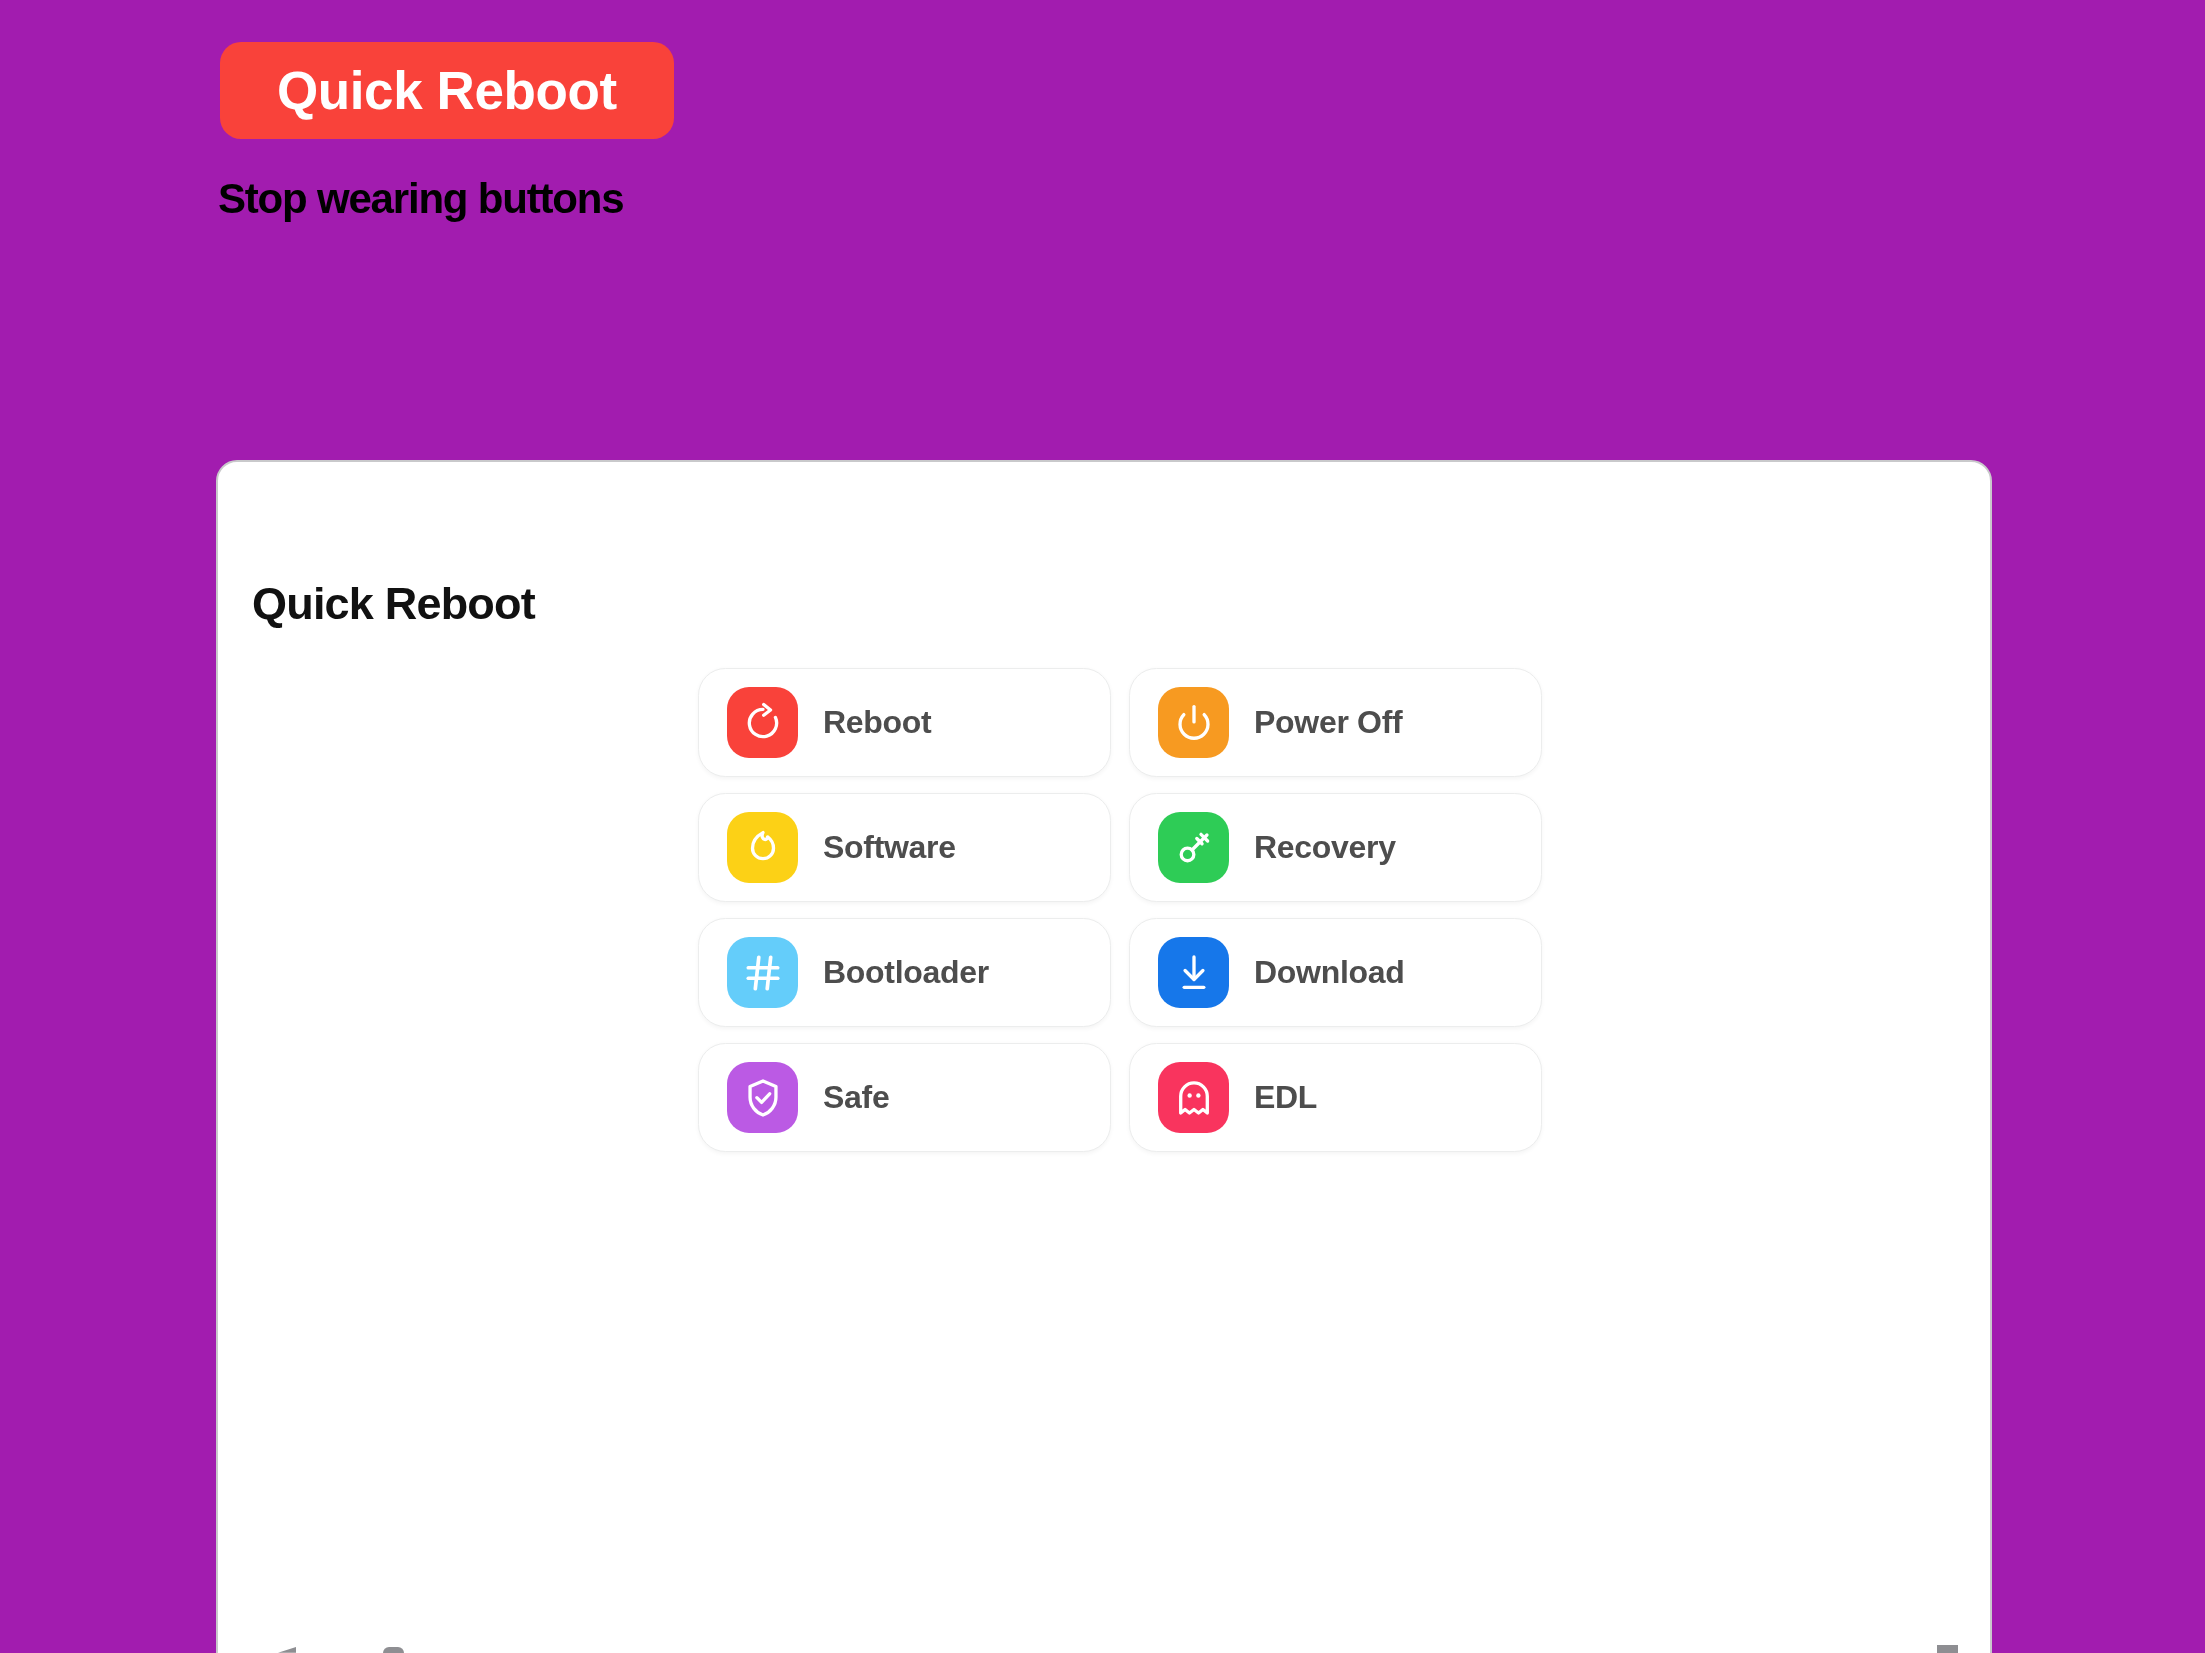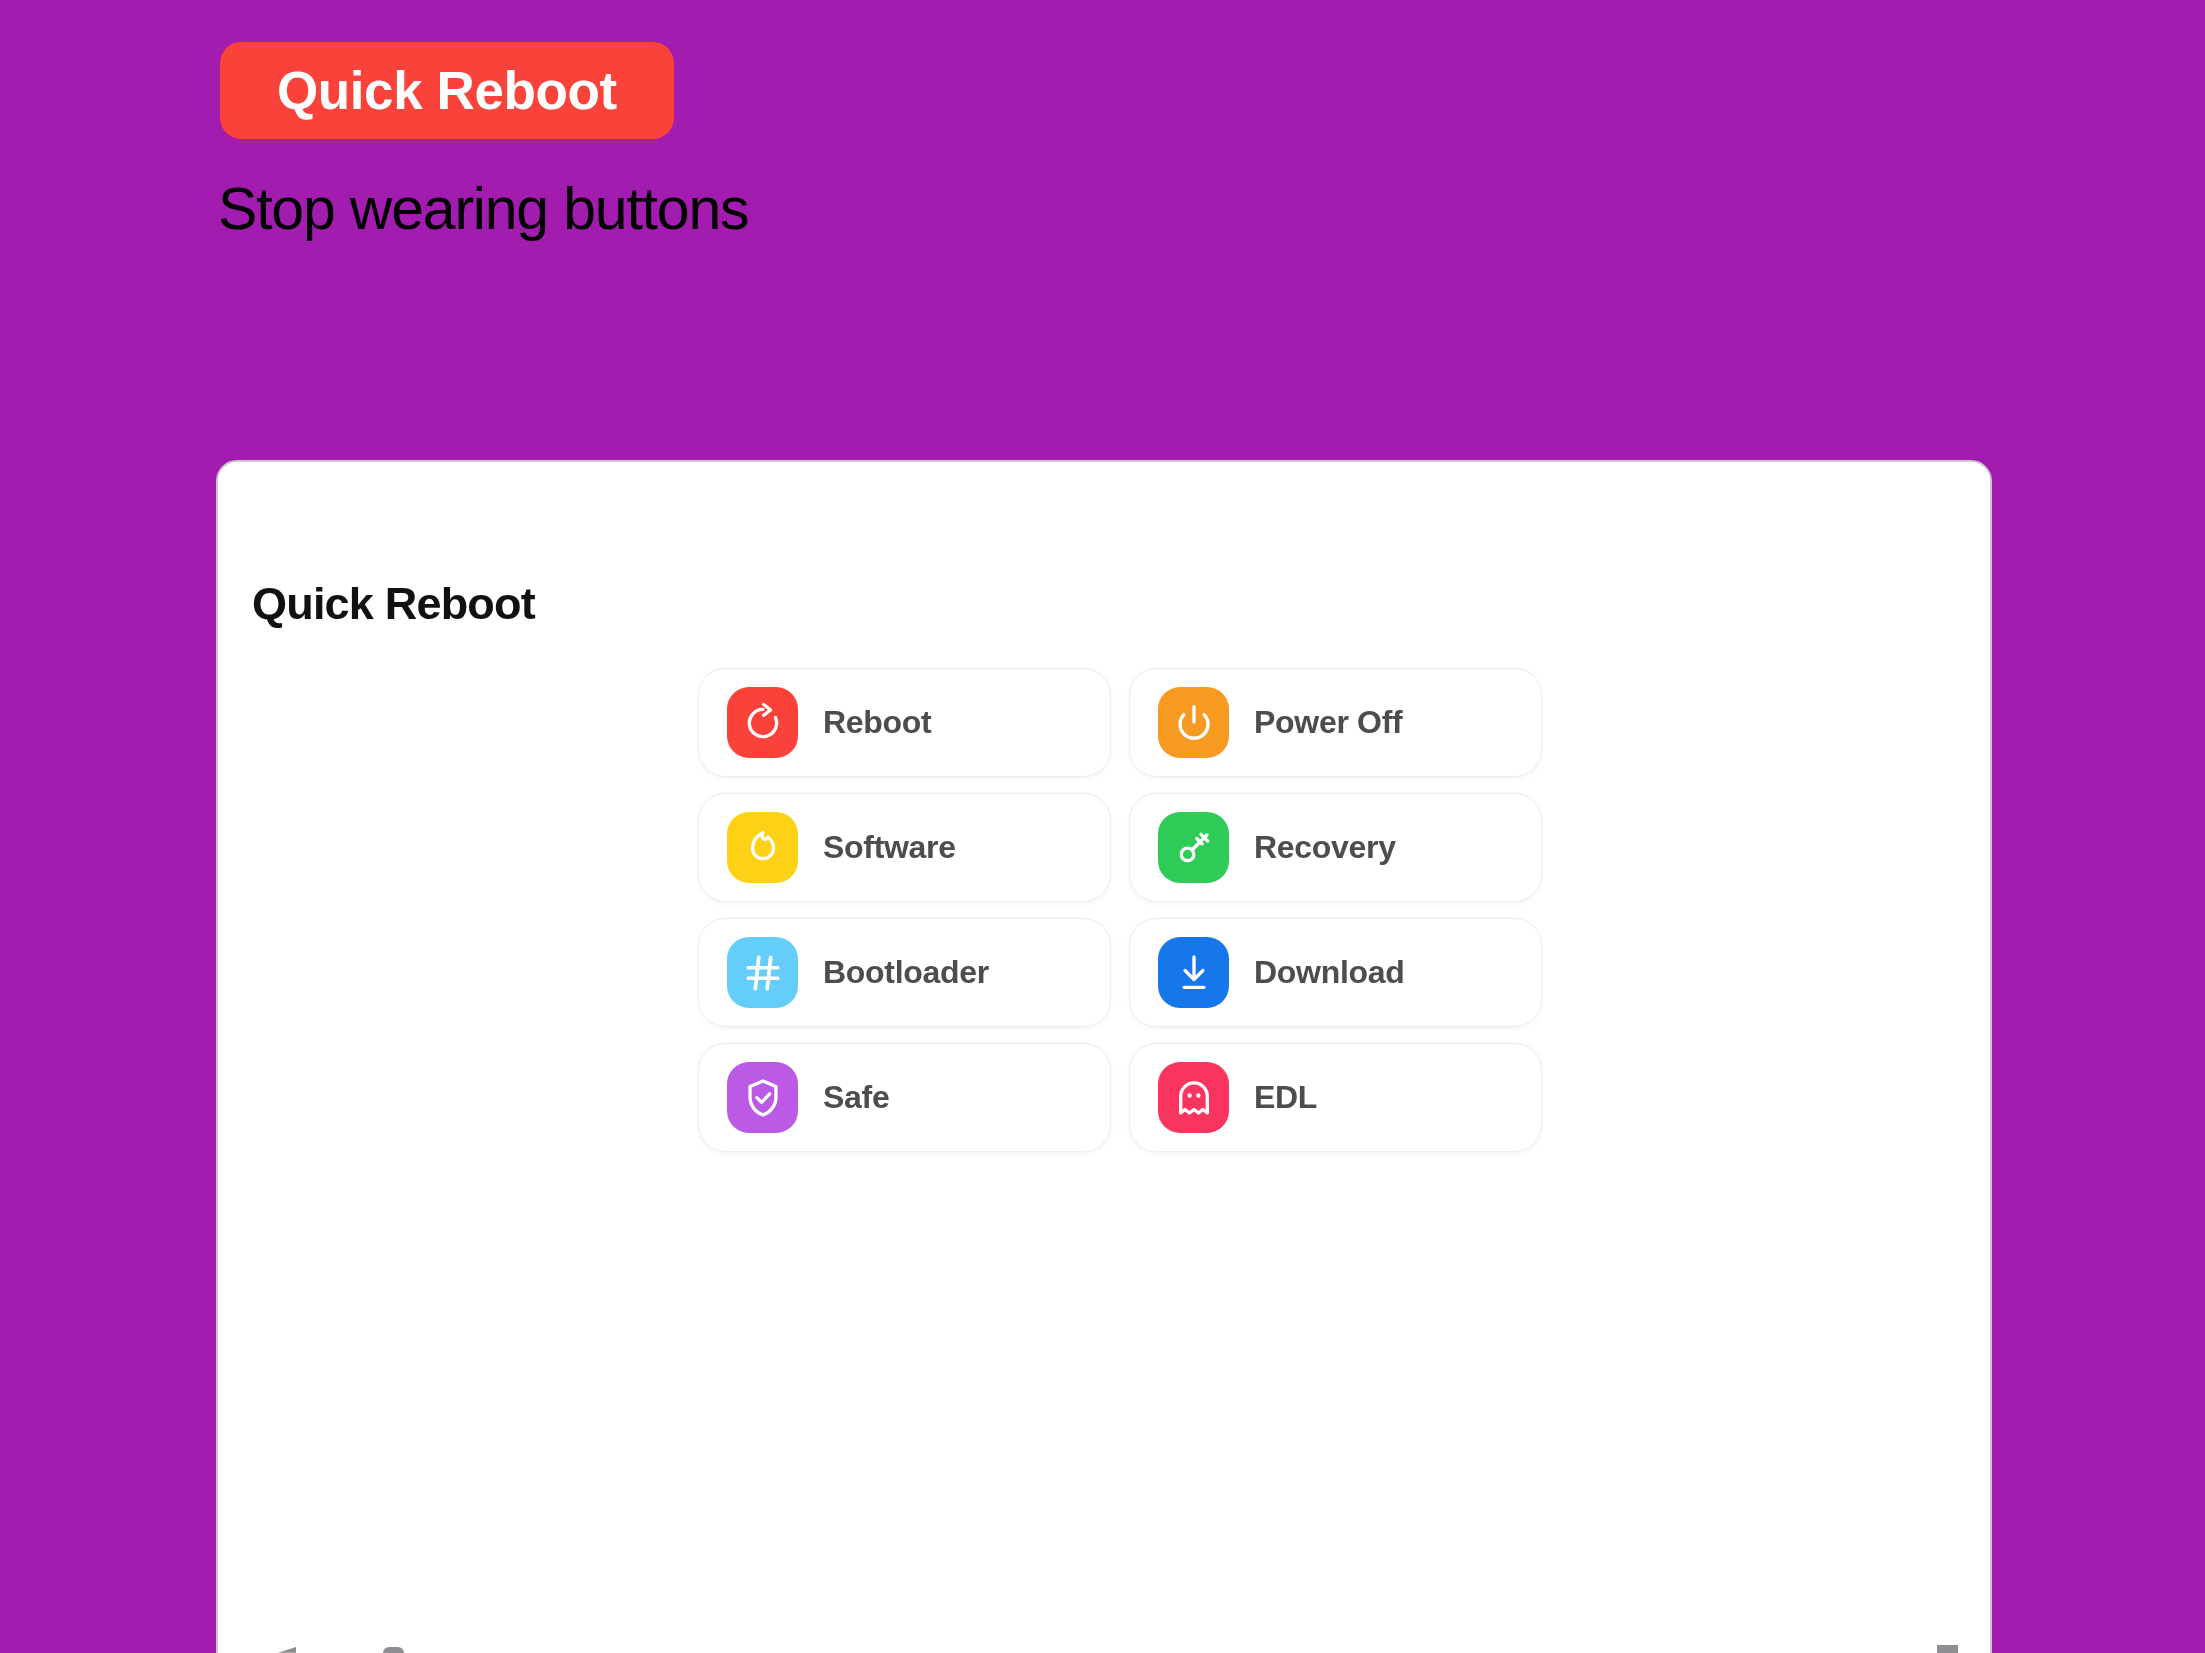--- a/index.html
+++ b/index.html
@@ -34,22 +34,22 @@
     font-size: 53px;
     font-weight: 700;
     letter-spacing: -0.4px;
     line-height: 1;
   }
 
   .page-title {
     position: absolute;
     left: 218px;
     top: 174px;
-    font-size: 59px;
-    font-weight: 400;
+    font-size: 42px;
+    font-weight: 700;
     color: #000000;
     letter-spacing: -1.2px;
     line-height: 1.2;
     white-space: nowrap;
   }
 
   
   .card {
     position: absolute;
     left: 216px;

